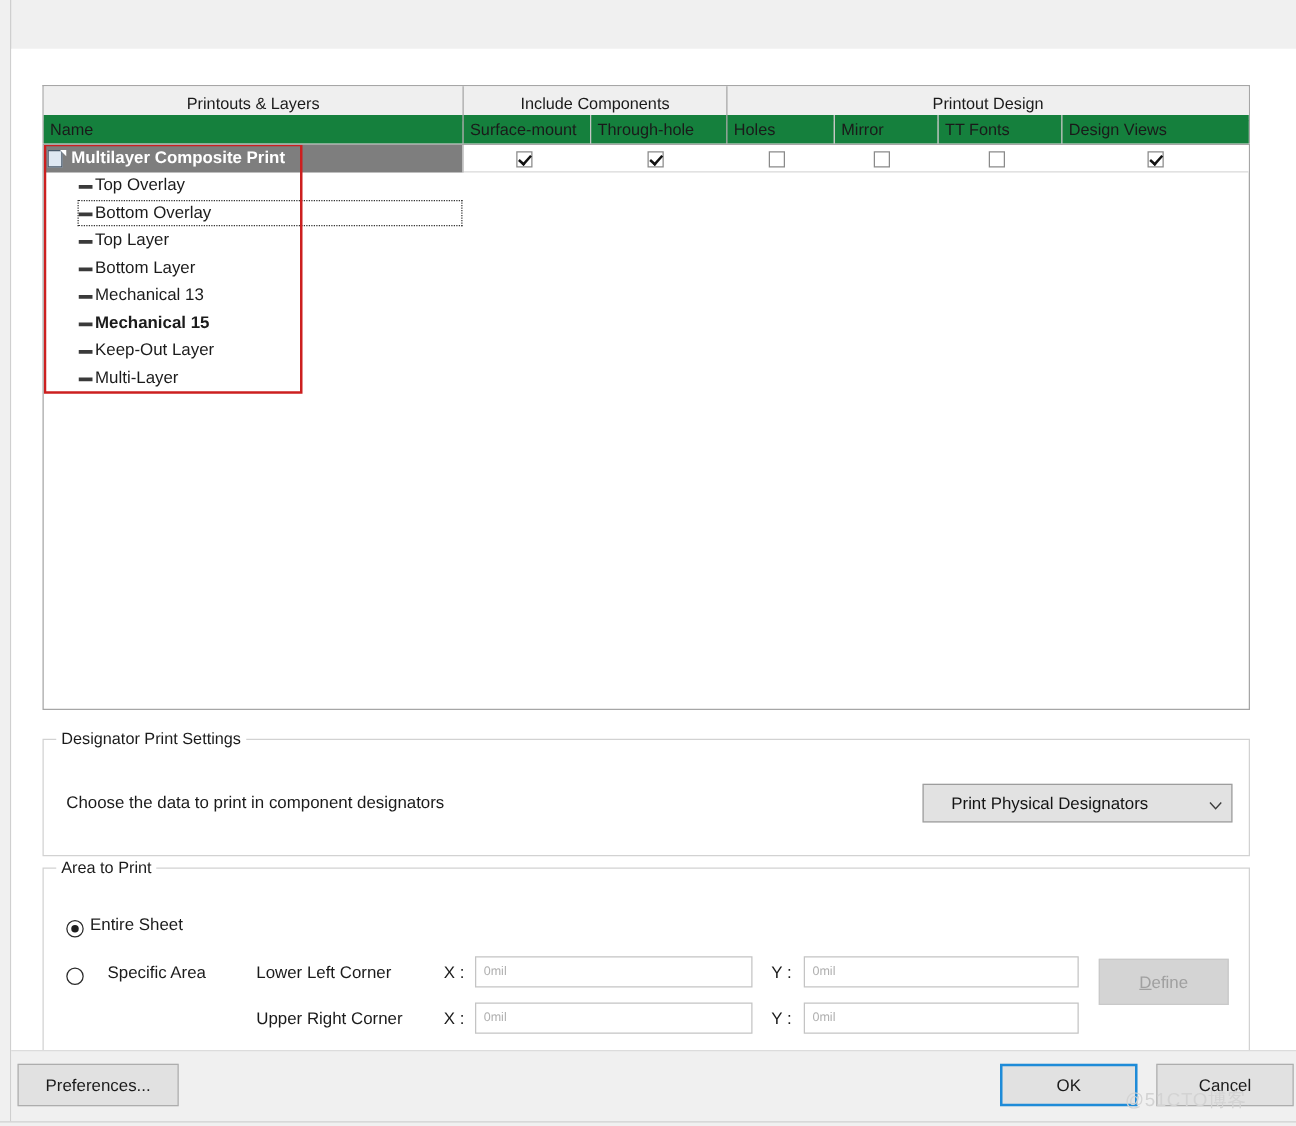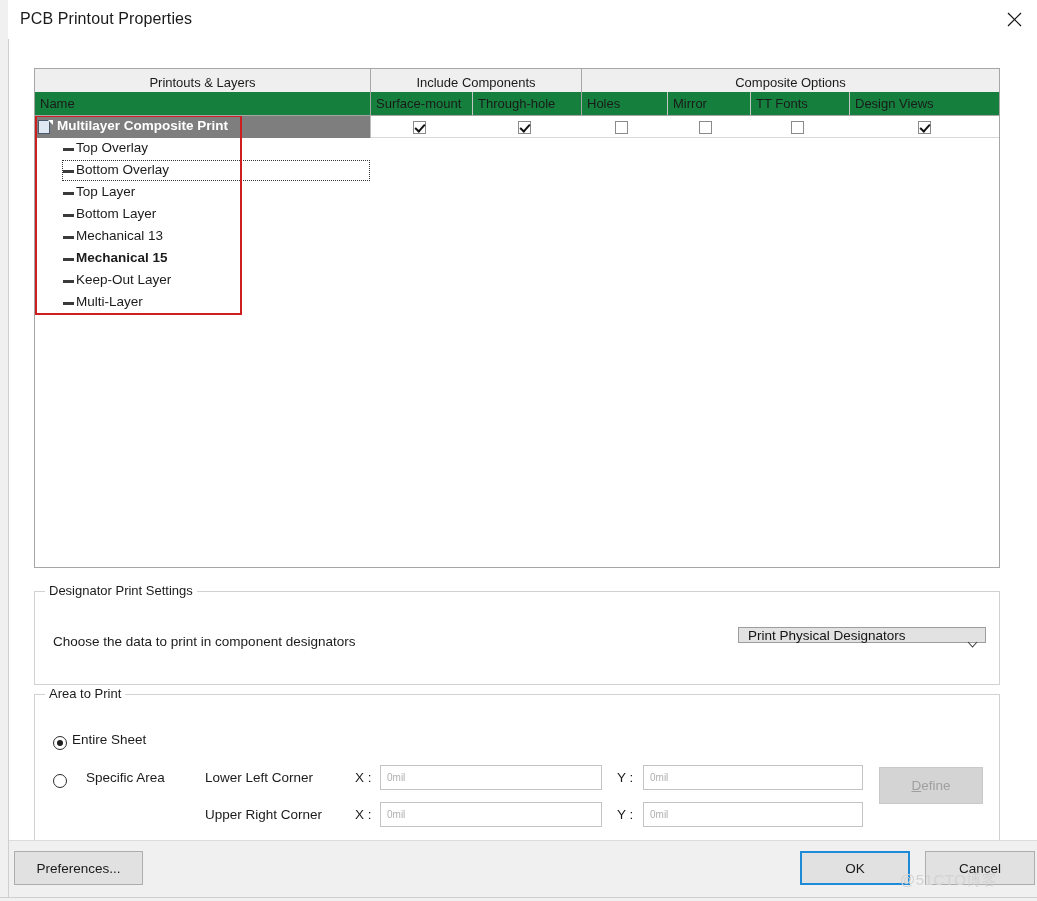--- a/index.html
+++ b/index.html
@@ -236,26 +236,26 @@
   #fs-designator { left: 25px; top: 552px; width: 966px; height: 94px; }
   .dp-label {
     position: absolute;
     left: 18px; top: 42px;
     font-size: 13.5px;
     color: #1b1b1b;
   }
   .dp-select {
     position: absolute;
     left: 703px; top: 35px;
-    width: 248px; height: 16px;
+    width: 248px; height: 31px;
     background: #e2e2e2;
     border: 1px solid #9d9d9d;
     box-sizing: border-box;
     display: flex; align-items: center;
-    padding-left: 9px;
+    padding-left: 22px;
     font-size: 13.5px;
     color: #141414;
   }
   .dp-select .caret {
     position: absolute;
     right: 9px; top: 9px;
     width: 9px; height: 9px;
   }
 
   #fs-area { left: 25px; top: 655px; width: 966px; height: 153px; }
@@ -355,39 +355,30 @@
     border-top: 1px solid #cfcfcf;
   }
 </style>
 </head>
 <body>
 
 <div id="app">
 
   <div class="outer-left-strip"></div>
 
-  <div class="titlebar">
-    <div class="title">PCB Printout Properties</div>
-    <div class="close-btn">
-      <svg width="15" height="15" viewBox="0 0 15 15" aria-hidden="true">
-        <line x1="1" y1="1" x2="14" y2="14" stroke="#111" stroke-width="1.2"></line>
-        <line x1="14" y1="1" x2="1" y2="14" stroke="#111" stroke-width="1.2"></line>
-      </svg>
-    </div>
-  </div>
 
   <div class="client">
 
     <div class="table-wrap">
 
       <div class="thead">
 
         <div class="th-group" style="left:0;width:335px;">Printouts &amp; Layers</div>
         <div class="th-group sep" style="left:335px;width:211px;">Include Components</div>
-        <div class="th-group sep" style="left:546px;width:418px;">Composite Options</div>
+        <div class="th-group sep" style="left:546px;width:418px;">Printout Design</div>
 
         <div class="th-sub" style="left:0;width:335px;">Name</div>
         <div class="th-sub sep" style="left:335px;width:102px;">Surface-mount</div>
         <div class="th-sub sepv" style="left:437px;width:109px;">Through-hole</div>
         <div class="th-sub sep" style="left:546px;width:86px;">Holes</div>
         <div class="th-sub sepv" style="left:632px;width:83px;">Mirror</div>
         <div class="th-sub sepv" style="left:715px;width:99px;">TT Fonts</div>
         <div class="th-sub sepv" style="left:814px;width:150px;">Design Views</div>
       </div>
 

